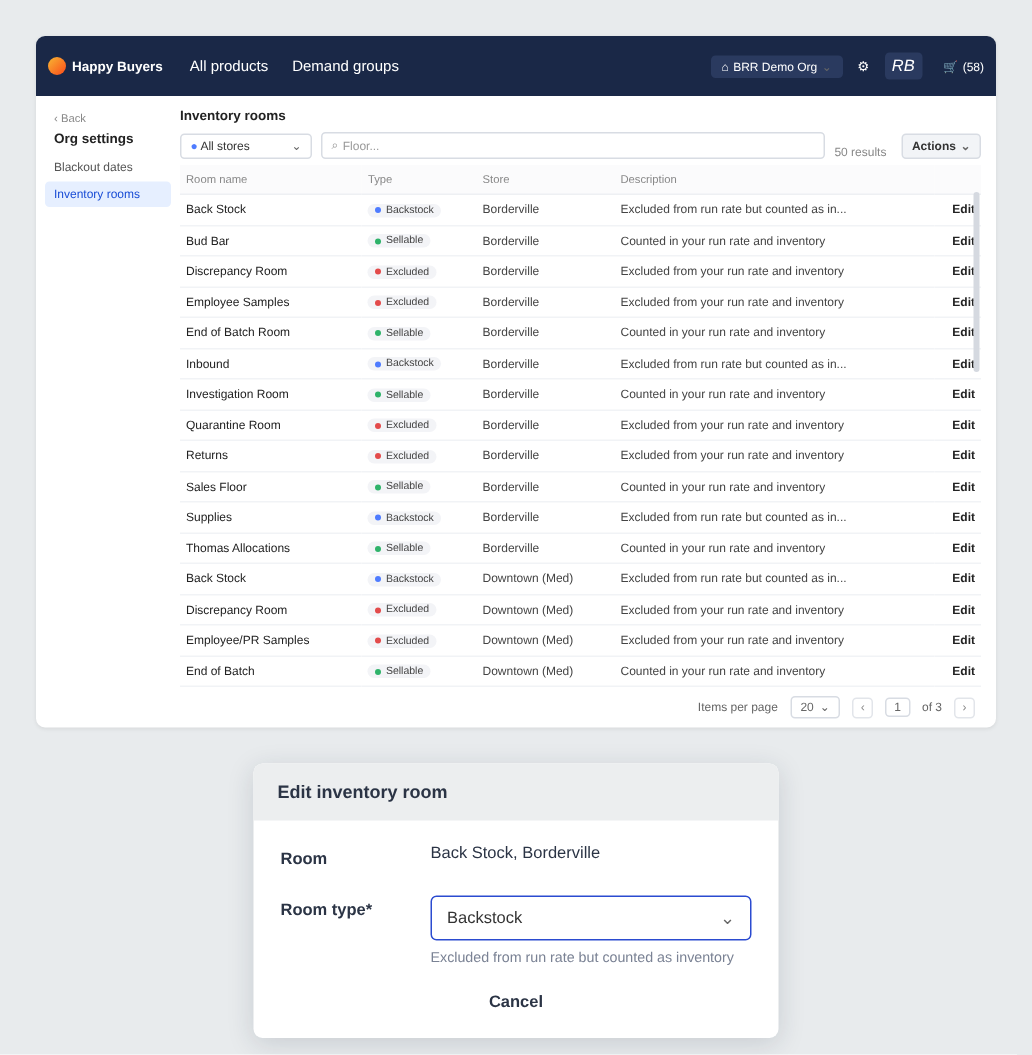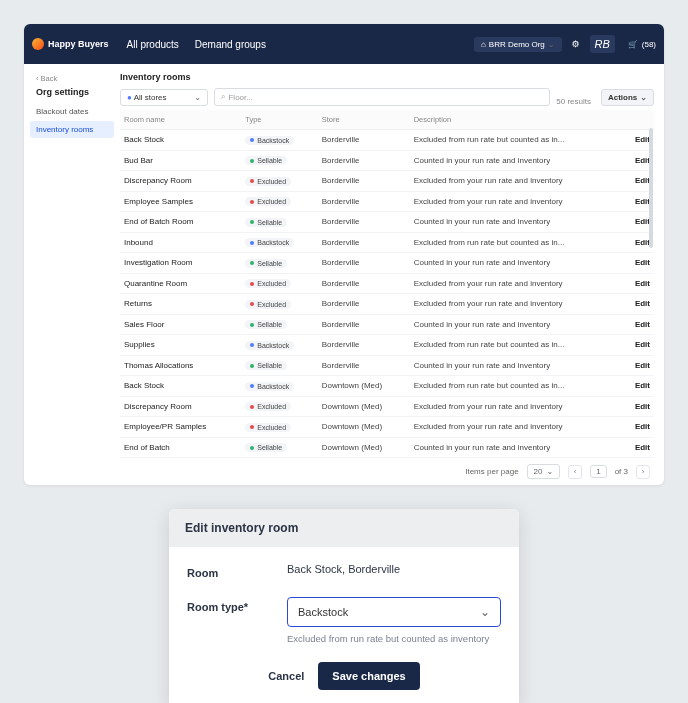--- a/index.html
+++ b/index.html
@@ -275,17 +275,16 @@
             <div class="type-select">
               <span>Backstock</span>
               <span class="chev" style="font-size:12px;">⌄</span>
             </div>
             <div class="help">Excluded from run rate but counted as inventory</div>
           </div>
         </div>
       </div>
       <div class="modal-actions">
         <span class="btn-cancel">Cancel</span>
-        <span class="btn-save">Save changes</span>
       </div>
     </div>
   </div>
 </div>
 
 </body></html>

